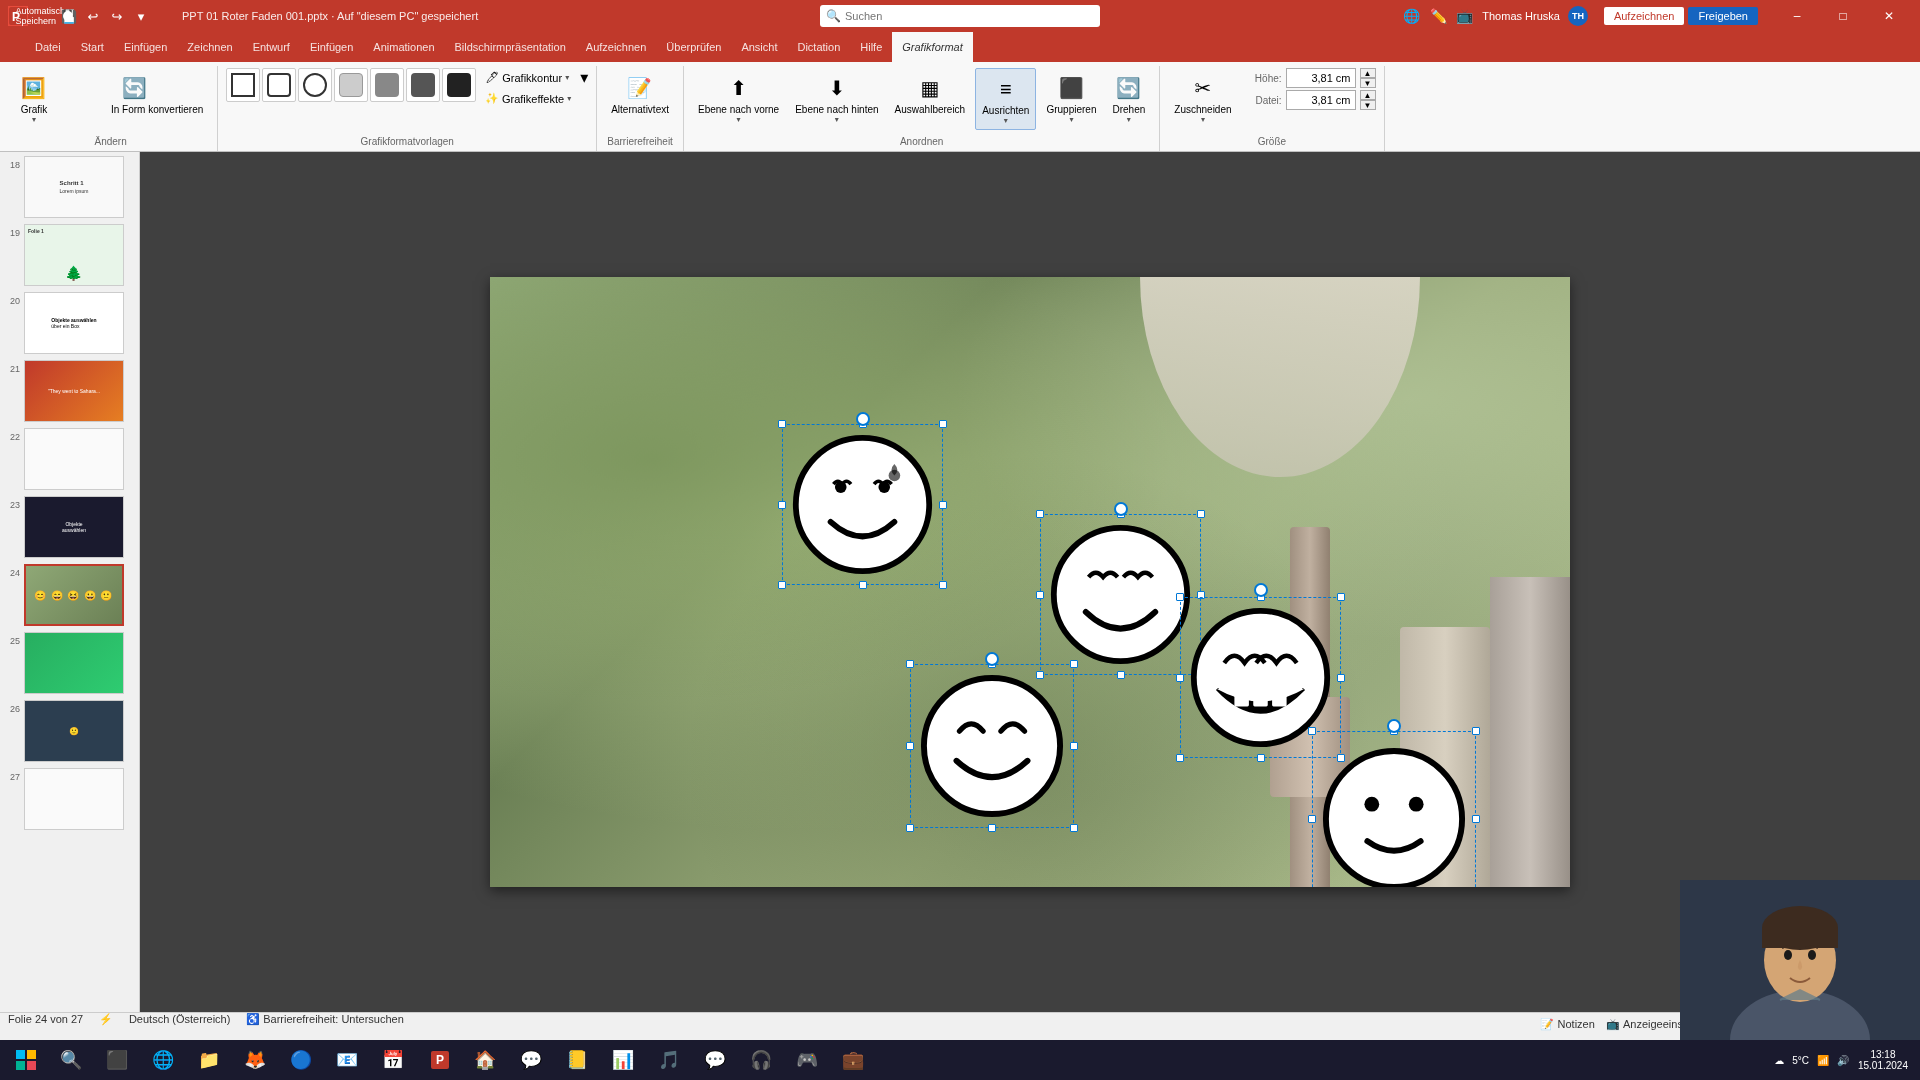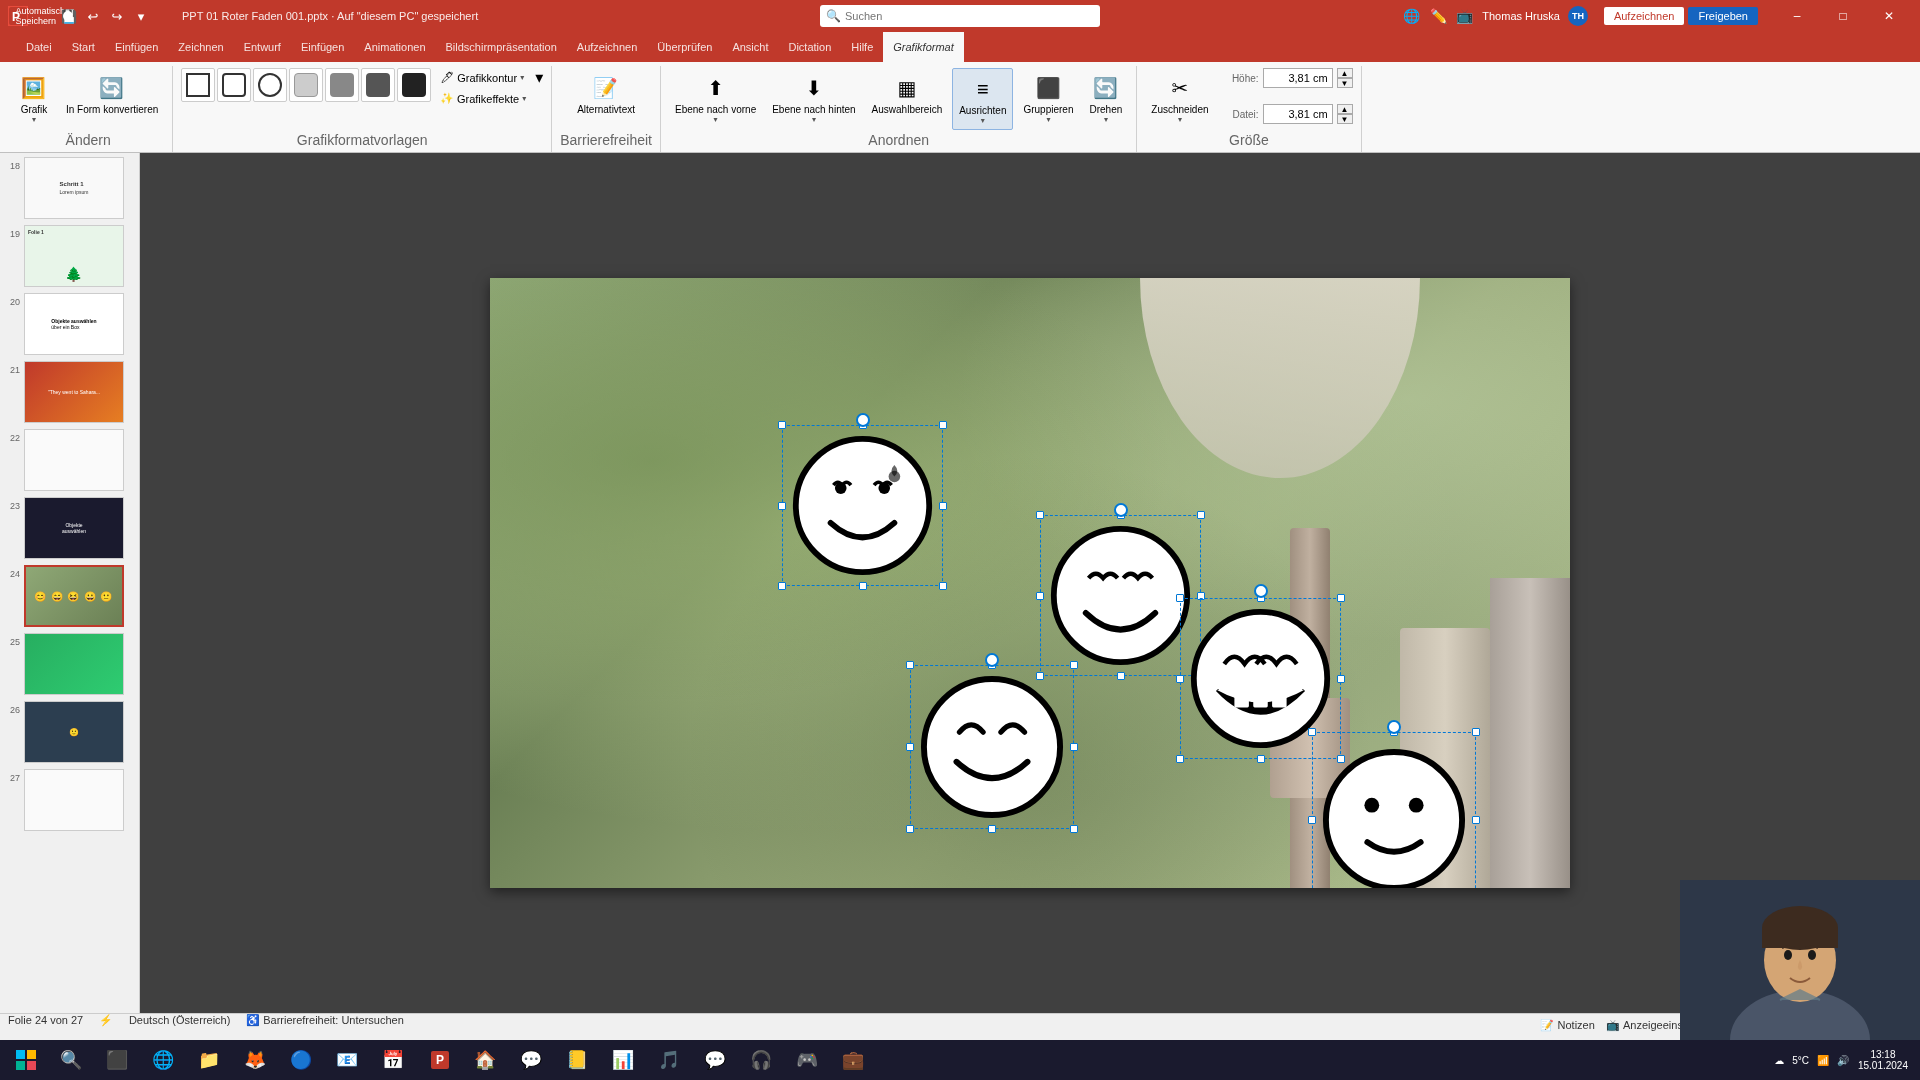--- a/index.html
+++ b/index.html
@@ -59,21 +59,21 @@
     #titlebar .win-controls {
       display: flex; gap: 0; margin-left: 8px;
     }
     #titlebar .win-btn {
       width: 46px; height: 32px; display: flex; align-items: center; justify-content: center;
       font-size: 12px; cursor: pointer; color: white;
     }
     #ribbon-tabs {
       display: flex; align-items: center;
       background: #c0392b;
-      padding: 0 16px;
+      padding: 0 25px;
       height: 30px;
     }
     .ribbon-tab {
       padding: 6px 10px; font-size: 11px; color: rgba(255,255,255,0.85);
       cursor: pointer; height: 30px; display: flex; align-items: center;
     }
     .ribbon-tab.active { background: #f8f8f8; color: #333; font-style: italic; }
     #ribbon-content {
       display: flex; align-items: stretch;
       padding: 4px 4px 0 4px;
@@ -84,21 +84,21 @@
     .ribbon-group {
       display: flex; flex-direction: column;
       border-right: 1px solid #d0d0d0;
       padding: 2px 8px 4px 8px;
       align-items: center;
     }
     .ribbon-group-items {
       display: flex; align-items: flex-start; flex: 1; gap: 4px;
     }
     .ribbon-group-label {
-      font-size: 14px; color: #666; margin-top: auto; padding-top: 2px;
+      font-size: 10px; color: #666; margin-top: auto; padding-top: 2px;
       text-align: center;
     }
     .ribbon-btn {
       display: flex; flex-direction: column; align-items: center;
       padding: 4px 6px; cursor: pointer; border-radius: 2px;
       font-size: 10px; min-width: 44px;
     }
     .ribbon-btn.active { background: #dce6f0; border: 1px solid #8db4e2; }
     .ribbon-btn-icon {
       width: 32px; height: 32px; display: flex; align-items: center; justify-content: center;
@@ -114,21 +114,21 @@
       display: flex; flex-wrap: wrap; gap: 2px; max-width: 280px;
     }
     .shape-preset {
       width: 34px; height: 34px; border: 1px solid #ccc; background: white;
       display: flex; align-items: center; justify-content: center;
       cursor: pointer; border-radius: 2px;
     }
 
     
     .size-group {
-      display: flex; flex-direction: column; gap: 16px; justify-content: center;
+      display: flex; flex-direction: column; gap: 2px; justify-content: center;
     }
     .size-row {
       display: flex; align-items: center; gap: 4px; font-size: 11px;
     }
     .size-label { color: #666; width: 40px; text-align: right; font-size: 10px; }
     .size-input {
       width: 70px; height: 20px; border: 1px solid #aaa; padding: 0 4px;
       font-size: 11px; text-align: right;
     }
     .size-spinner {
@@ -378,21 +378,21 @@
 
   <div class="ribbon-group">
     <div class="ribbon-group-items">
       <div class="ribbon-btn">
         <div class="ribbon-btn-icon">🖼️</div>
         <span>Grafik</span>
         <span class="dropdown-arrow">▾</span>
       </div>
       <div class="ribbon-btn" style="font-size:10px;">
         <div class="ribbon-btn-icon">🔄</div>
-        <span style="text-align:center;">In Form konvertieren</span>
+        <span style="text-align:center;margin-left:45px;">In Form konvertieren</span>
       </div>
     </div>
     <div class="ribbon-group-label">Ändern</div>
   </div>
 
   <div class="ribbon-group">
     <div class="ribbon-group-items">
 
       <div class="shape-presets">
         <div class="shape-preset">

